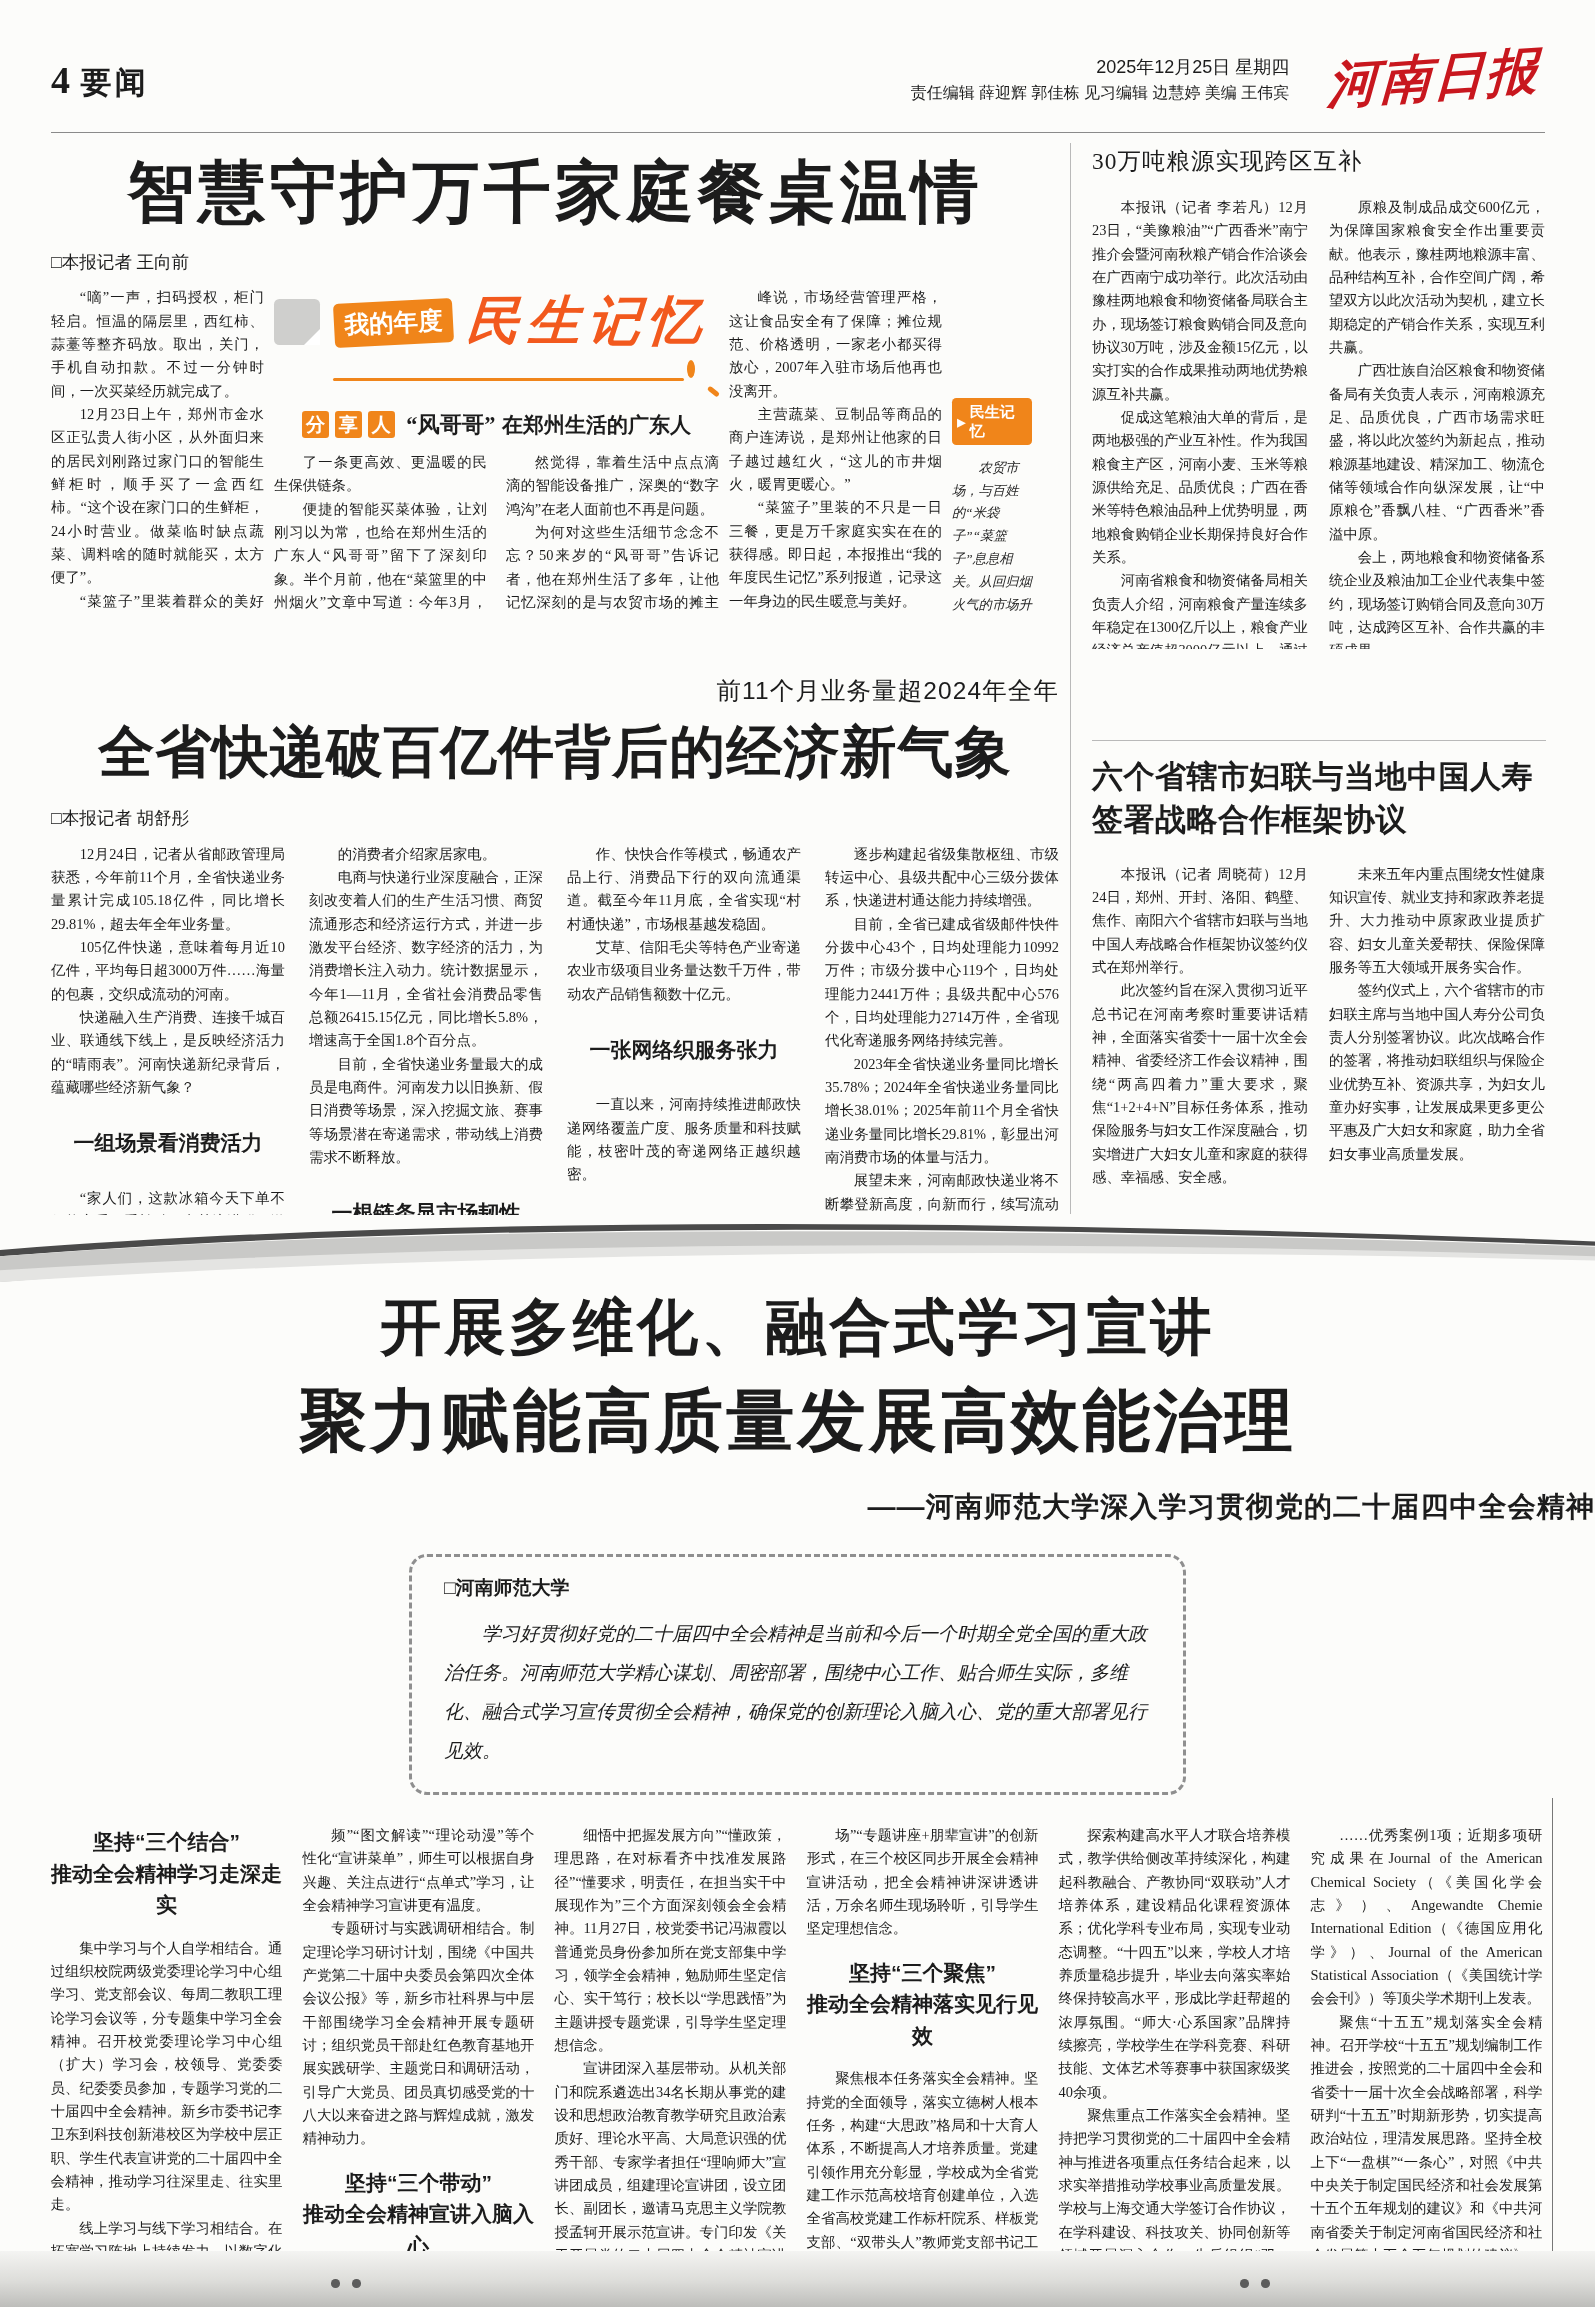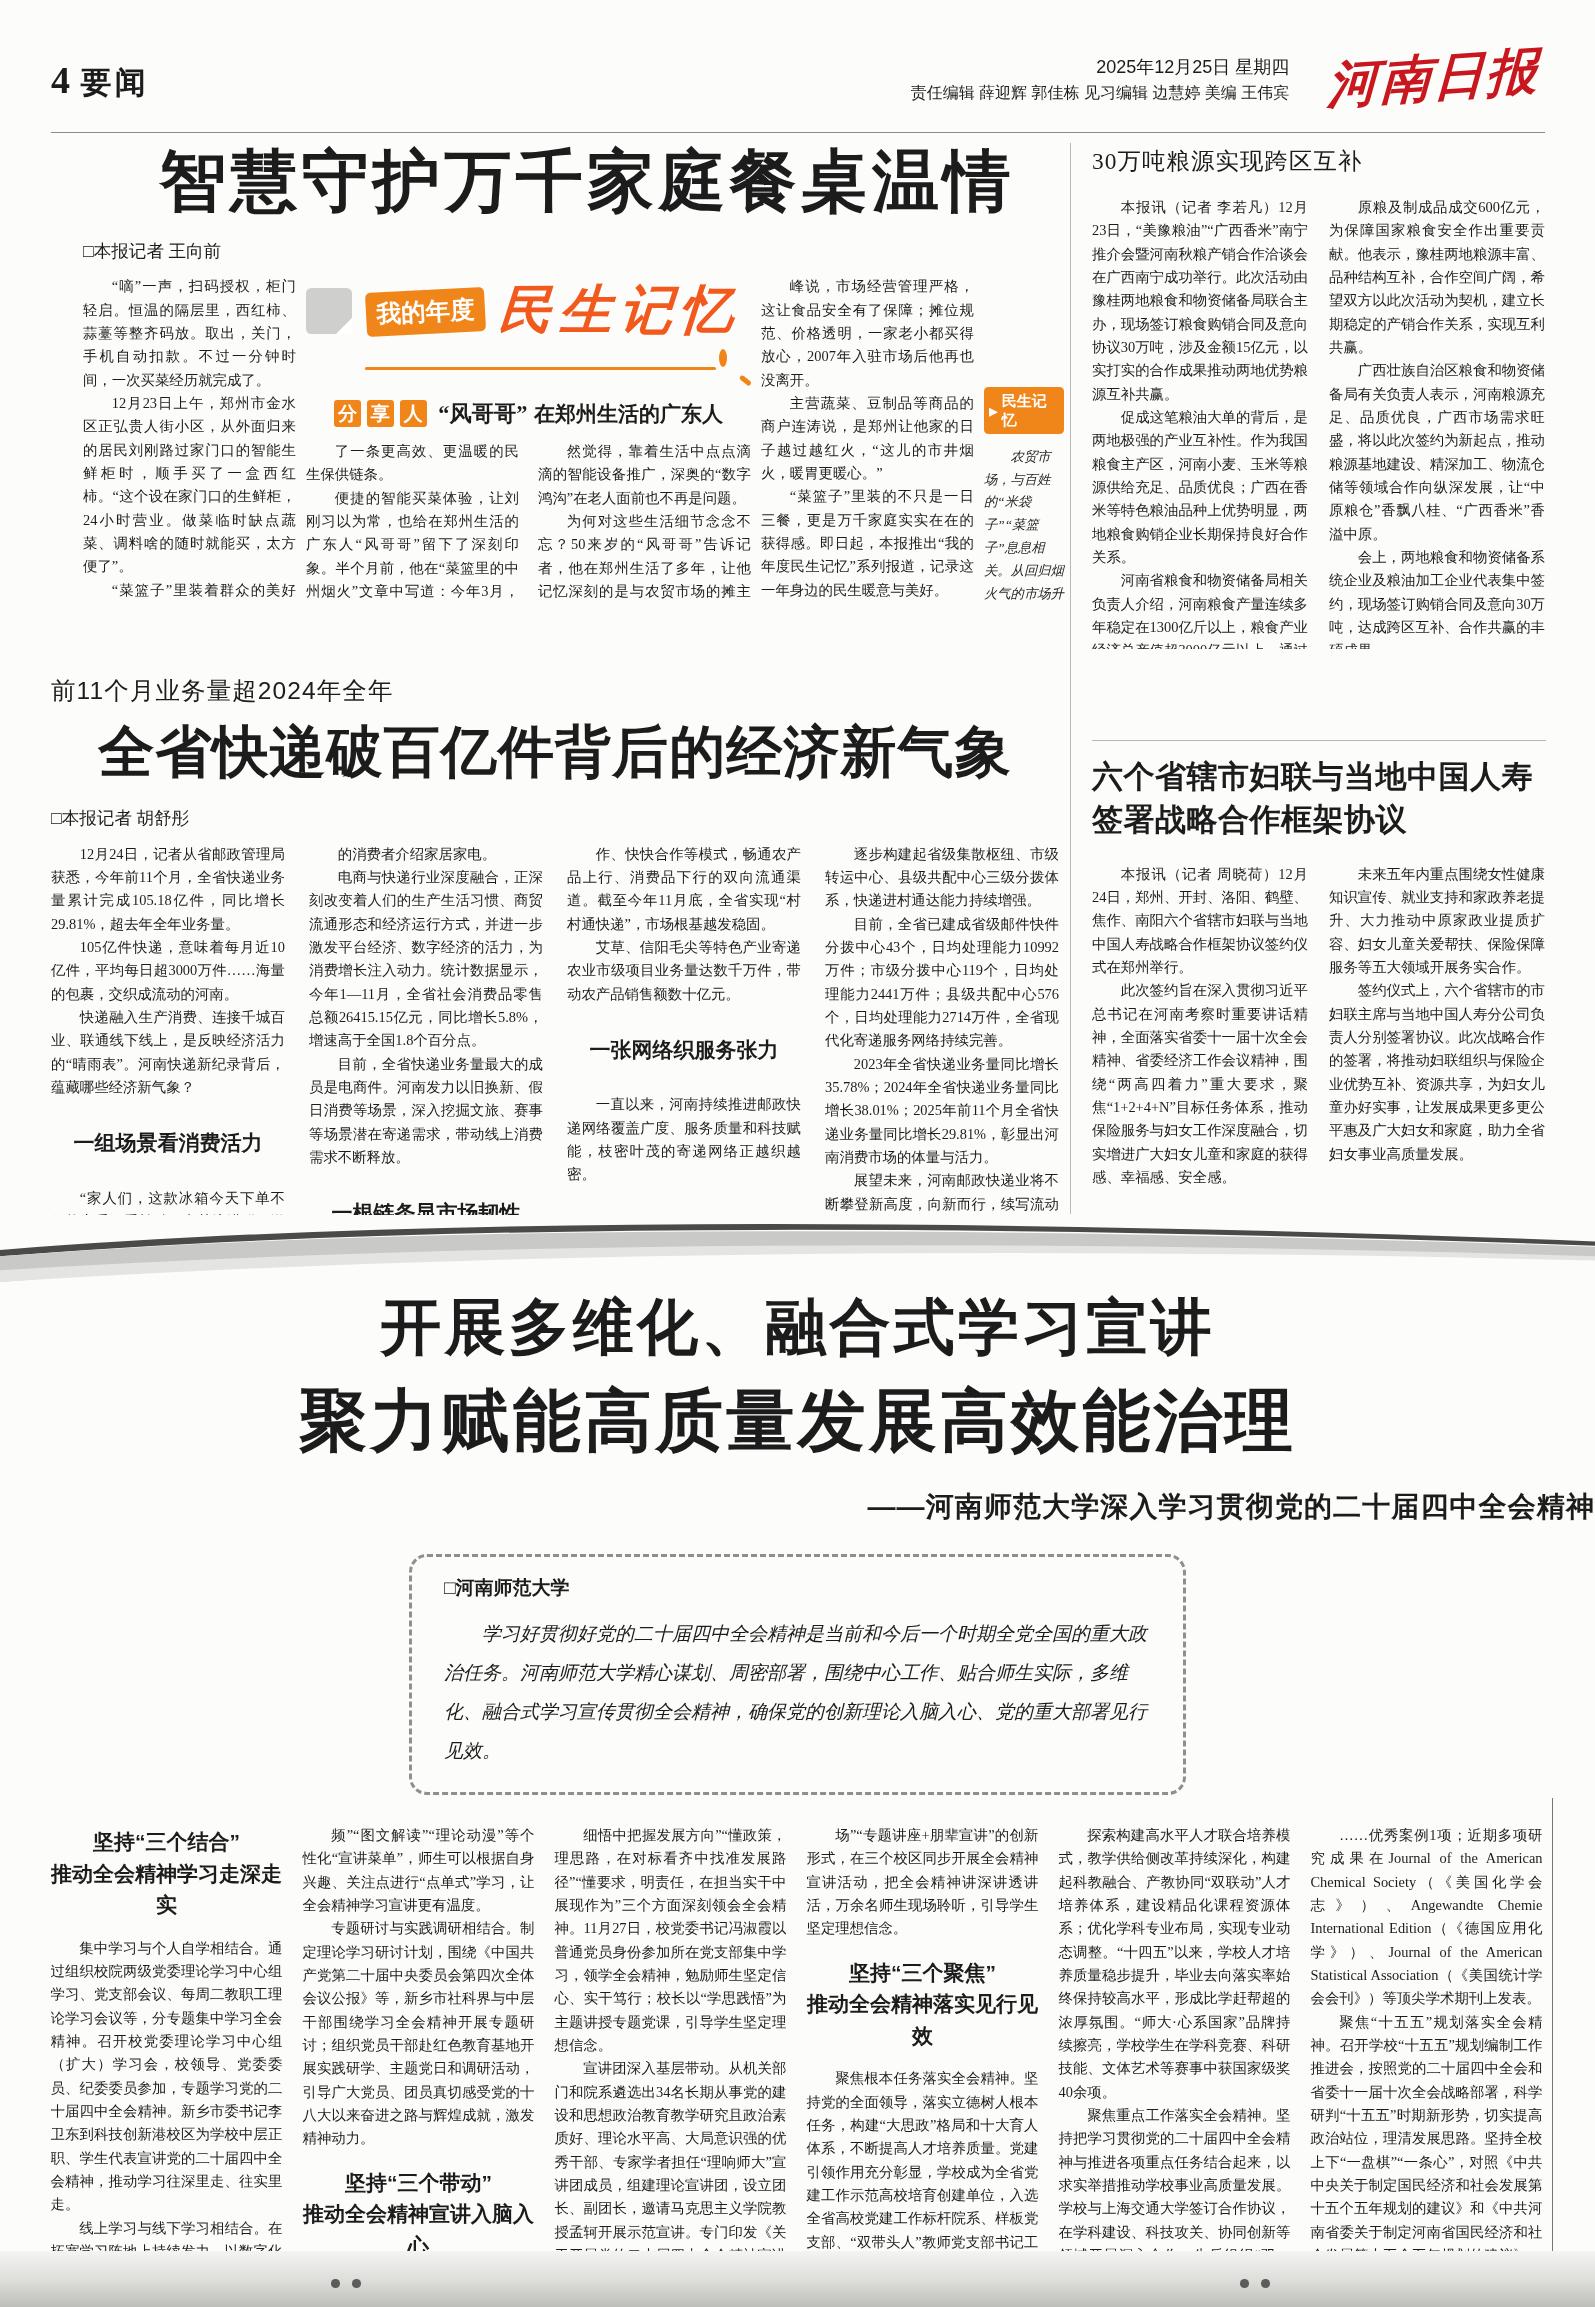--- a/index.html
+++ b/index.html
@@ -22,21 +22,21 @@
   .hdr-rule{position:absolute;left:51px;top:132px;width:1494px;border-top:1.1px solid #8a8a8a;}
 
   
   .col{font-size:14.4px;line-height:1.62;text-align:justify;}
   .col p{margin:0;text-indent:2em;}
   .byline{font-size:17.6px;margin:0 0 12.8px;}
   .subhead{font-family:"Liberation Sans",sans-serif;font-weight:bold;font-size:21px;
            text-align:center;text-indent:0;margin:29px 0;line-height:1.4;}
 
   
-  .a1{position:absolute;left:51px;top:144px;width:1008px;margin-left:32px;}
+  .a1{position:absolute;left:51px;top:155px;width:1008px;}
   .a1 h1{font-size:67px;margin:0 0 21px;text-align:center;letter-spacing:4.3px;line-height:1.1;}
   .a1-body{display:flex;gap:10px;height:329px;overflow:hidden;}
   .a1 .c{width:213px;flex:none;}
   .mid{width:445px;flex:none;display:flex;flex-direction:column;}
   .mid-cols{display:flex;gap:19px;flex:1;overflow:hidden;margin-top:9.6px;}
   .mid-cols .c{width:213px;}
   .rail{width:80px;flex:none;}
   .rail-badge{display:flex;align-items:center;gap:4.3px;background:#f0851a;color:#fff;
               font-family:"Liberation Sans",sans-serif;font-weight:bold;font-size:15px;
               padding:4.3px 5.3px;border-radius:4.3px;justify-content:center;margin-top:112px;}
@@ -62,21 +62,21 @@
               right:-1.1px;bottom:2.1px;transform:rotate(38deg);}
   .g-sharer{display:flex;align-items:center;gap:6.4px;margin-top:14px;justify-content:center;}
   .sq{width:26.6px;height:26.6px;background:#f0851a;color:#fff;font-family:"Liberation Sans",sans-serif;
       font-weight:bold;font-size:19px;display:flex;align-items:center;justify-content:center;
       border-radius:3.2px;flex:none;}
   .sharer-name{font-size:22.3px;font-weight:bold;margin-left:5.3px;}
   .sharer-desc{font-size:21px;font-weight:bold;}
 
   
   .a2{position:absolute;left:51px;top:674px;width:1008px;}
-  .kicker{font-size:24.5px;text-align:left;margin:0 0 14px;font-weight:normal;letter-spacing:1.1px;}
+  .kicker{font-size:24.5px;text-align:right;margin:0 0 14px;font-weight:normal;letter-spacing:1.1px;}
   .a2 h2{font-size:56px;margin:0 0 23.4px;text-align:center;letter-spacing:1.1px;line-height:1.1;}
   .a2-body{display:flex;gap:24px;height:372px;overflow:hidden;}
   .a2 .c{width:234px;flex:none;}
 
   
   .vrule{position:absolute;left:1070px;top:143px;height:1071px;border-left:0.5px solid #b9b9b9;}
   .r1{position:absolute;left:1092px;top:145px;width:454px;}
   .r1 h2{font-size:34px;margin:0 0 18px;letter-spacing:0.5px;white-space:nowrap;}
   .r1 .dek{font-size:23.4px;margin:0 0 19px;font-weight:normal;letter-spacing:1.1px;}
   .r1-body{display:flex;gap:21px;height:453px;overflow:hidden;}

